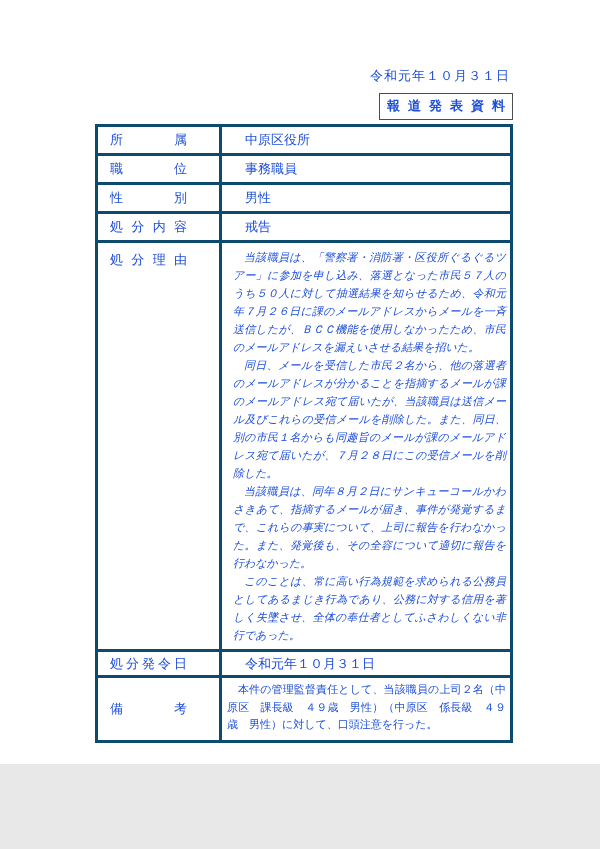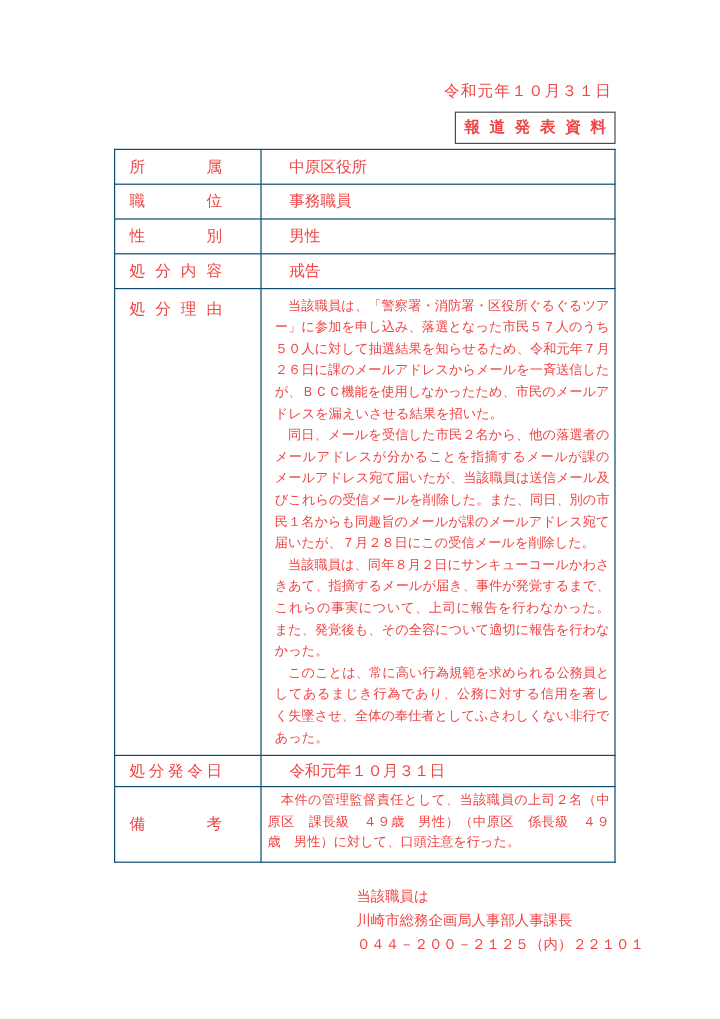--- a/index.html
+++ b/index.html
@@ -3,25 +3,25 @@
 <meta charset="utf-8">
 <style>
   html, body {
     margin: 0;
     padding: 0;
     background: #e8e8e8;
   }
   .page {
     position: relative;
     width: 600px;
-    height: 849px;
+    height: 764px;
     margin: 0 auto;
     background: #ffffff;
     font-family: "Liberation Serif", "DejaVu Serif", serif;
-    color: #ef4444;
+    color: #1d4ed8;
     overflow: hidden;
   }
   .content {
     position: absolute;
     left: 95px;
     top: 0;
     width: 418px;
   }
   
   .date-line {
@@ -57,21 +57,21 @@
     padding-left: 2px;
   }
   
   table.disposition {
     margin-top: 4px;
     width: 418px;
     border-collapse: collapse;
     table-layout: fixed;
   }
   table.disposition td {
-    border: 1px solid #0c4a6e;
+    border: 3px solid #0c4a6e;
     vertical-align: middle;
   }
   td.lbl {
     width: 99px;
     padding: 0 10px 0 12px;
     font-size: 13px;
   }
   td.lbl .spread {
     display: inline-block;
     width: 77px;
@@ -89,20 +89,21 @@
   td.lbl.top { padding-top: 8px; }
   td.val.long {
     padding: 5px 4px 5px 11px;
     font-size: 11px;
     line-height: 18px;
   }
   td.val.long p {
     margin: 0;
     text-indent: 1em;
     text-align: justify;
+    font-style: italic;
   }
   td.val.remarks {
     padding: 4px 4px 5px 5px;
     font-size: 11px;
     line-height: 17.5px;
     font-family: Liberation Mono, monospace;
   }
   td.val.remarks p {
     margin: 0;
     text-indent: 1em;

